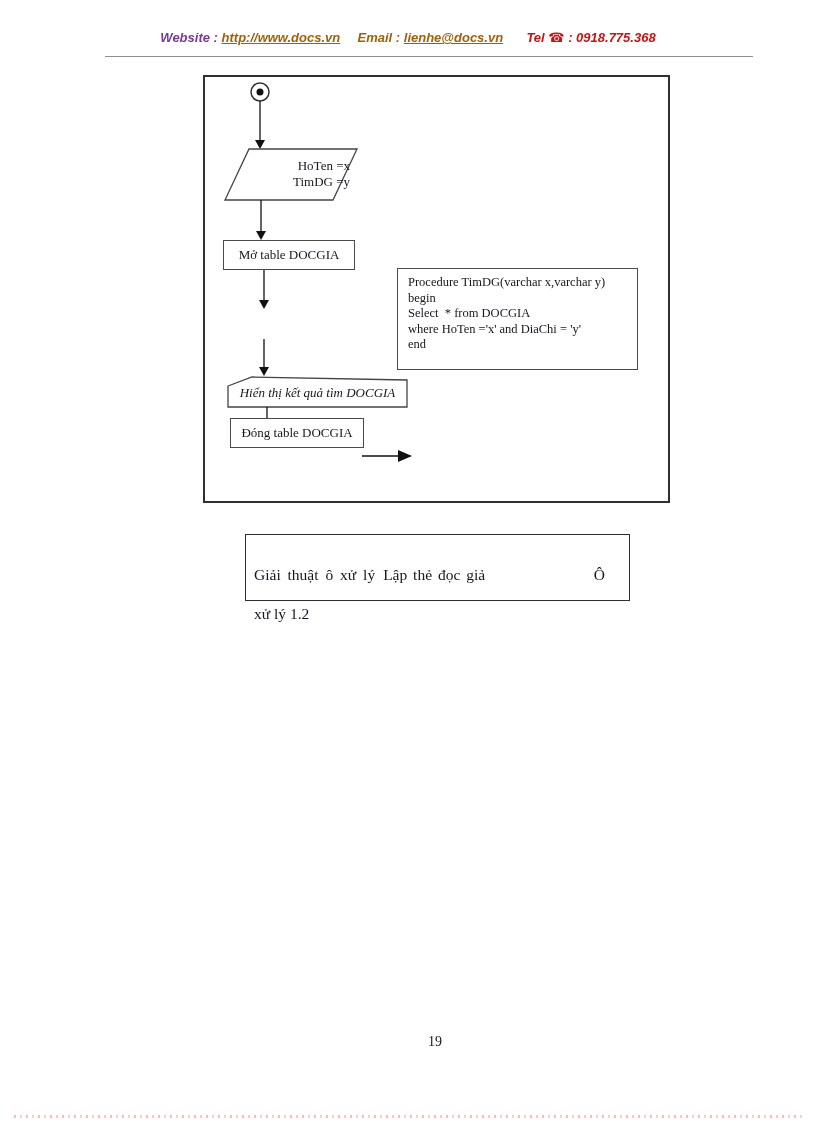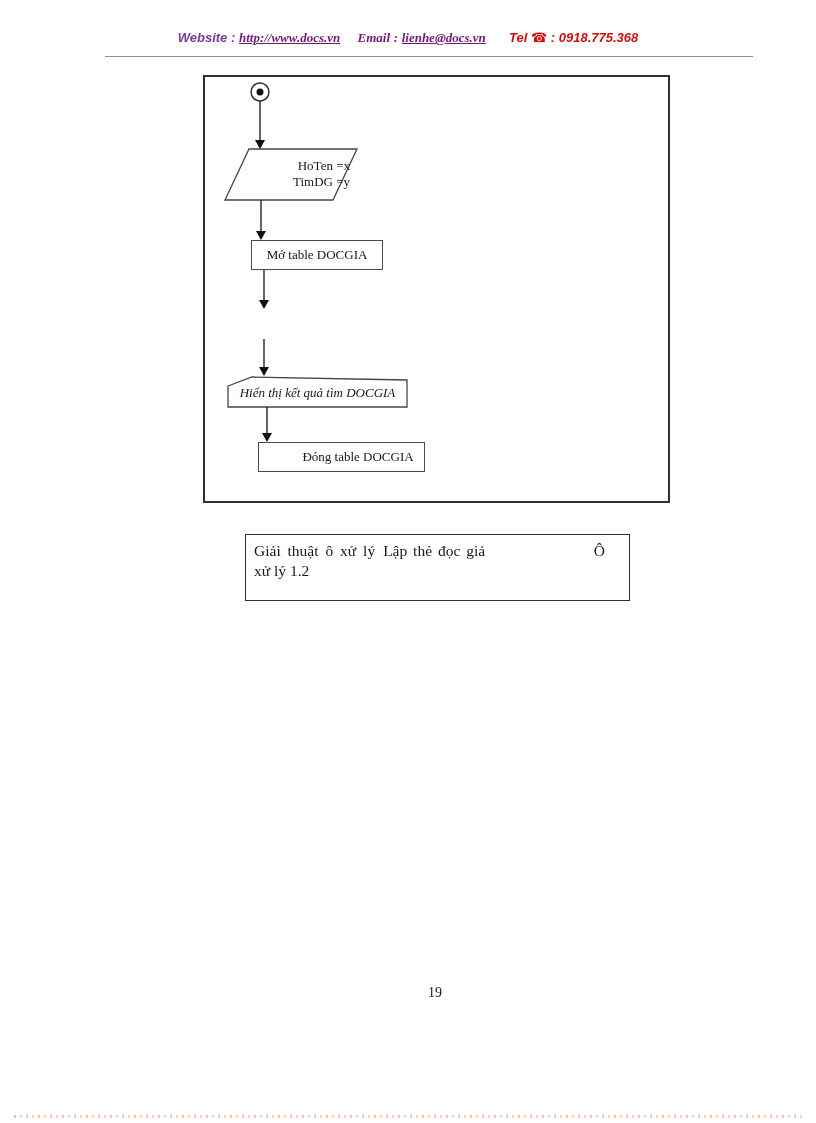--- a/index.html
+++ b/index.html
@@ -14,21 +14,21 @@
   }
   
   .hdr{
     position:absolute;left:0;top:30px;width:816px;
     text-align:center;
     font-family:"Liberation Sans","DejaVu Sans",sans-serif;
     font-size:13px;font-weight:bold;font-style:italic;
     white-space:nowrap;
   }
   .hdr .purple{color:#7a3b96;text-align:center;}
-  .hdr .blue{color:#701a75;font-family:Liberation Serif, serif;}
+  .hdr .blue{color:#a16207;}
   .hdr .red{color:#cc1111;}
   .hdr .lnk{text-decoration:underline;cursor:pointer;}
   .hdr .gap-s{display:inline-block;width:10px;}
   .hdr .gap-m{display:inline-block;width:16px;}
   .hdr-rule{
     position:absolute;left:105px;top:56px;width:648px;height:0;
     border-top:1px solid #8f8f8f;
   }
   
   .frame{
@@ -37,44 +37,44 @@
   }
   .fc-svg{position:absolute;left:0;top:0;width:816px;height:1123px;pointer-events:none;}
   .fc-label{
     position:absolute;
     font-size:13px;line-height:16px;color:#16161d;
     text-align:center;
   }
   .stepbox{
     position:absolute;background:#fff;border:1px solid #4a4a4a;
     display:flex;align-items:center;justify-content:center;
-    font-size:13px;color:#16161d;margin-left:28px;
+    font-size:13px;color:#16161d;
   }
   .codebox{
     position:absolute;left:397px;top:268px;width:241px;height:102px;
     background:#fff;border:1px solid #4a4a4a;
     padding:6px 0 0 10px;box-sizing:border-box;
     font-size:12.5px;line-height:15.5px;color:#16161d;
   }
   .code-line{white-space:pre;}
   
   .caption{
     position:absolute;left:245px;top:534px;width:385px;height:67px;
     border:1px solid #2f2f2f;box-sizing:border-box;
     padding:7px 10px 0 8px;
     font-size:15.5px;color:#16161d;
   }
   .caption .l1{display:flex;align-items:baseline;}
-  .caption .pre{word-spacing:3px;}
+  .caption .pre{word-spacing:3px;margin-top:24px;}
   .caption .b{font-weight:normal;margin-left:8px;word-spacing:2px;}
   .caption .o{margin-left:auto;margin-right:14px;}
-  .caption .l2{margin-top:2px;}
+  .caption .l2{margin-top:21px;}
   
   .pagenum{
-    position:absolute;left:385px;top:985px;width:100px;
+    position:absolute;left:385px;top:1034px;width:100px;
     text-align:center;font-size:14px;color:#16161d;
   }
   .dotline{
     position:absolute;left:14px;top:1115px;width:790px;height:3px;
     background:repeating-linear-gradient(90deg,
       #ffb6c1 0 2px, transparent 2px 6px,
       #ffd2a6 6px 8px, transparent 8px 12px);
   }
 </style>
 </head>
@@ -133,24 +133,31 @@
 
   <div class="stepbox" style="left:223px;top:240px;width:130px;height:28px;">
     <span>Mở table DOCGIA</span>
   </div>
 
 
   <div class="fc-label" style="left:231px;top:385px;width:173px;font-style:italic;">
     <span>Hiển thị kết quả tìm DOCGIA</span>
   </div>
 
-  <div class="stepbox" style="left:230px;top:442px;width:132px;height:28px;padding-left:33px;">
+  <div class="stepbox" style="left:230px;top:418px;width:132px;height:28px;">
     <span>Đóng table DOCGIA</span>
   </div>
 
+  <div class="codebox">
+    <div class="code-line">Procedure TimDG(varchar x,varchar y)</div>
+    <div class="code-line">begin</div>
+    <div class="code-line">Select  * from DOCGIA</div>
+    <div class="code-line">where HoTen ='x' and DiaChi = 'y'</div>
+    <div class="code-line">end</div>
+  </div>
 
   <div class="caption">
     <div class="l1">
       <span class="pre">Giải thuật ô xử lý</span>
       <span class="b">Lập thẻ đọc giả</span>
       <span class="o">Ô</span>
     </div>
     <div class="l2">xử lý 1.2</div>
   </div>
 

